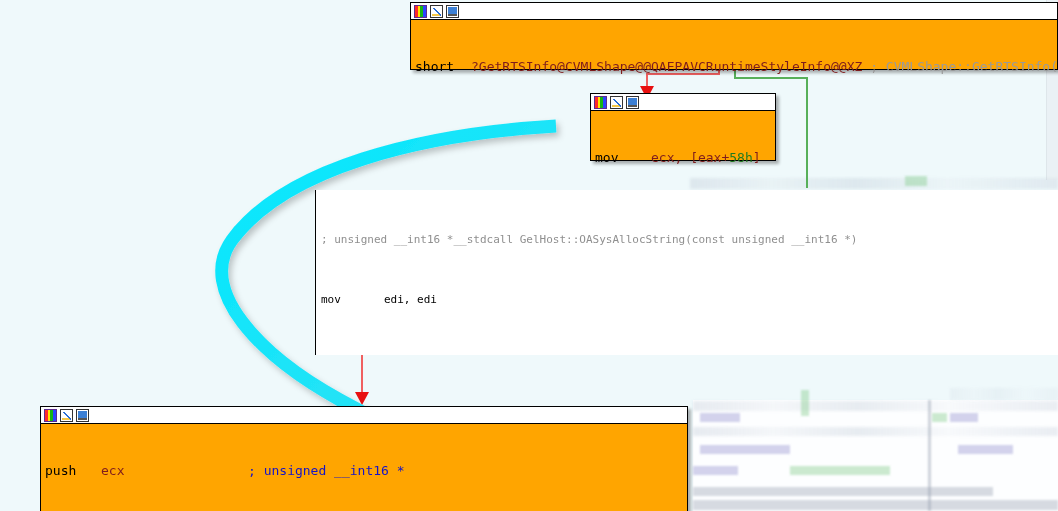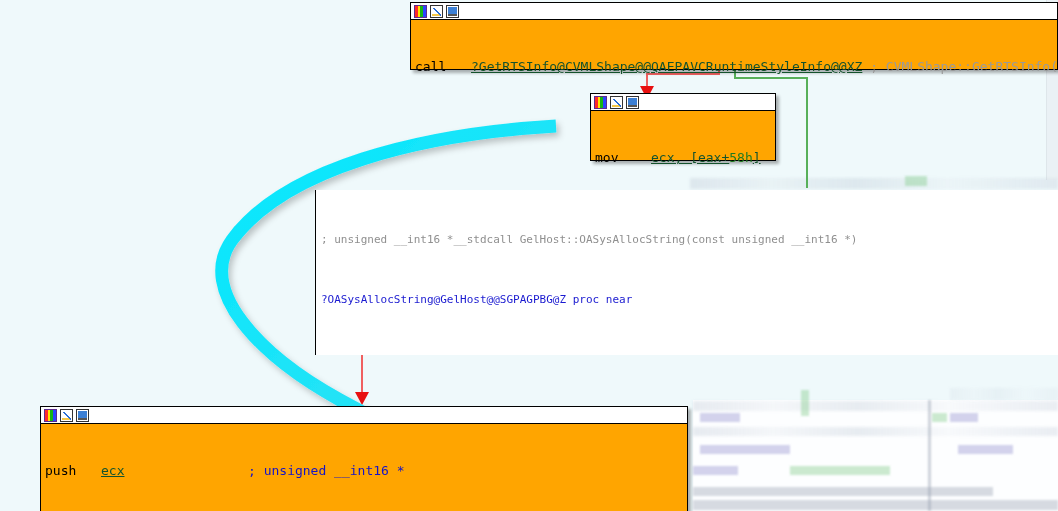--- a/index.html
+++ b/index.html
@@ -116,21 +116,21 @@
 
   .node-code {
     padding: 2px 0 3px 4px;
     font-size: 13px;
     line-height: 18px;
     color: #000000;
     white-space: pre;
   }
   .ins-line { display: block; height: 18px; }
   .mn { display: inline-block; width: 56px; color: #000; }
-  .op { color: #14532d; text-decoration: underline; }
+  .op { color: #7f1d1d; }
   .num { color: #1f7a1f; }
   .cmt { color: #9a9a9a; }
   .sym-blue { color: #1414c8; }
 
   
   .listing {
     position: absolute;
     background: #ffffff;
     border-left: 1px solid #000000;
     font-size: 11px;
@@ -220,40 +220,39 @@
     </g>
   </svg>
 
   <div class="node" style="left:410px; top:2px; width:648px; height:68px;">
     <div class="node-titlebar">
       <span class="tb-icon palette"></span>
       <span class="tb-icon chart"></span>
       <span class="tb-icon screen"></span>
     </div>
     <div class="node-code">
-      <span class="ins-line"><span class="mn">call</span><span class="op">?GetRTSInfo@CVMLShape@@QAEPAVCRuntimeStyleInfo@@XZ</span><span class="cmt"> <span>; CVMLShape::GetRTSInfo(void)</span></span></span>
+      <span class="ins-line"><span class="mn">short</span><span class="op">?GetRTSInfo@CVMLShape@@QAEPAVCRuntimeStyleInfo@@XZ</span><span class="cmt"> <span>; CVMLShape::GetRTSInfo(void)</span></span></span>
     </div>
   </div>
 
   <div class="node" style="left:556px; top:93px; width:186px; height:68px;margin-left:34px;">
     <div class="node-titlebar">
       <span class="tb-icon palette"></span>
       <span class="tb-icon chart"></span>
       <span class="tb-icon screen"></span>
     </div>
     <div class="node-code">
       <span class="ins-line"><span class="mn">mov</span><span class="op">ecx, [eax+</span><span class="num">58h</span><span class="op">]</span></span>
       <span class="ins-line"><span class="mn">cmp</span><span class="op">ecx, ebx</span></span>
       <span class="ins-line"><span class="mn">jz</span><span class="op">short loc_9E7024D</span></span>
     </div>
   </div>
 
   <div class="listing" style="left:315px; top:190px; width:743px; height:165px;">
     <span class="lrow c-comment">; unsigned __int16 *__stdcall GelHost::OASysAllocString(const unsigned __int16 *)</span>
-    <span class="lrow c-proc">?OASysAllocString@GelHost@@SGPAGPBG@Z proc near</span>
     <span class="lrow"><span class="mn2 c-text">mov</span><span class="c-text">edi, edi</span></span>
     
     
     
     
     
   </div>
 
   <div class="node" style="left:40px; top:406px; width:648px; height:130px;">
     <div class="node-titlebar">

